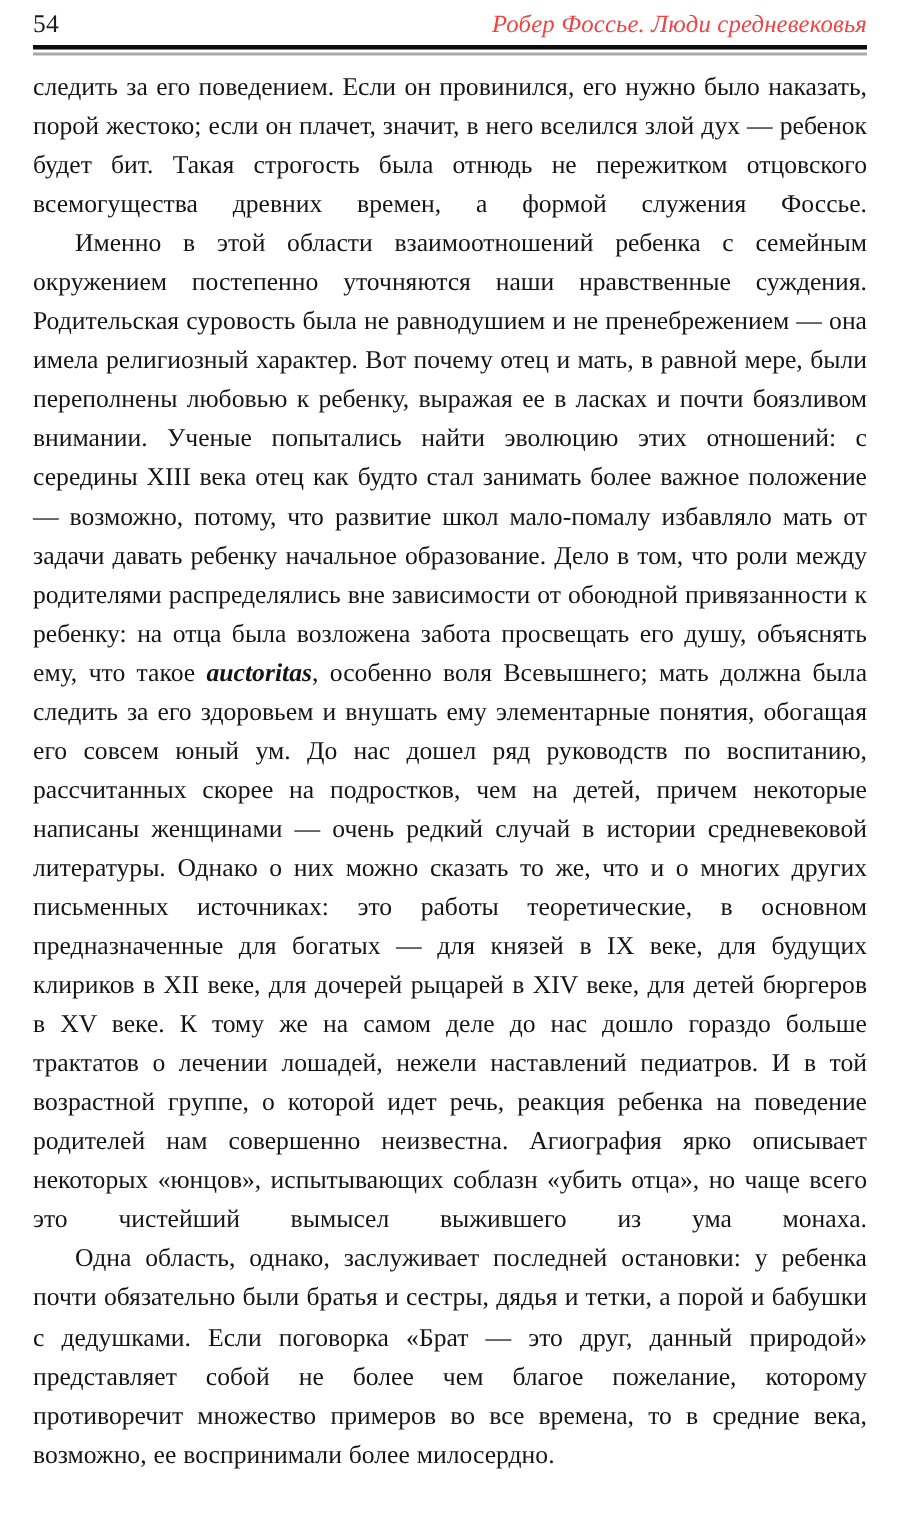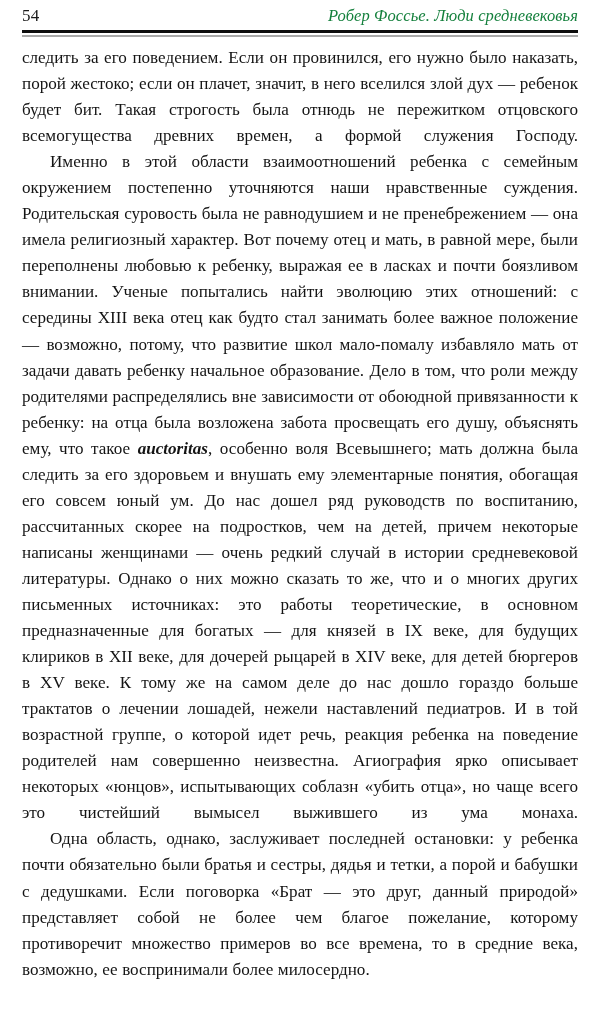--- a/index.html
+++ b/index.html
@@ -36,21 +36,21 @@
   }
   .folio {
     font-size: 17px;
     letter-spacing: 0.2px;
     color: #1a1a1a;
   }
   .running-title {
     font-style: italic;
     font-size: 16.5px;
     letter-spacing: 0.1px;
-    color: #15803d;
+    color: #ef4444;
     white-space: nowrap;
   }
 
   
   .rule-wrap {
     position: absolute;
     top: 30px;
     left: 22px;
     width: 556px;
   }
@@ -103,21 +103,21 @@
     <span class="running-title">Робер Фоссье. Люди средневековья</span>
   </div>
 
   <div class="rule-wrap">
     <div class="rule-thick"></div>
     <div class="rule-thin"></div>
   </div>
 
   <div class="body-text">
 
-    <p class="last-full">следить за его поведением. Если он провинился, его нужно было наказать, порой жестоко; если он плачет, значит, в него вселился злой дух — ребенок будет бит. Такая строгость была отнюдь не пережитком отцовского всемогущества древних времен, а формой служения Господу.</p>
+    <p class="last-full">следить за его поведением. Если он провинился, его нужно было наказать, порой жестоко; если он плачет, значит, в него вселился злой дух — ребенок будет бит. Такая строгость была отнюдь не пережитком отцовского всемогущества древних времен, а формой служения Фоссье.</p>
 
     <p class="indent last-full"><span>Именно в этой области взаимоотношений ребенка с семейным окружением постепенно уточняются наши нравственные суждения. Родительская суровость была не равнодушием и не пренебрежением — она имела религиозный характер. Вот почему отец и мать, в равной мере, были переполнены любовью к ребенку, выражая ее в ласках и почти боязливом внимании. Ученые попытались найти эволюцию этих отношений: с середины XIII века отец как будто стал занимать более важное положение — возможно, потому, что развитие школ мало-помалу избавляло мать от задачи давать ребенку начальное образование. Дело в том, что роли между родителями распределялись вне зависимости от обоюдной привязанности к ребенку: на отца была возложена забота просвещать его душу, объяснять ему, что такое </span><em>auctoritas</em><span>, особенно воля Всевышнего; мать должна была следить за его здоровьем и внушать ему элементарные понятия, обогащая его совсем юный ум. До нас дошел ряд руководств по воспитанию, рассчитанных скорее на подростков, чем на детей, причем некоторые написаны женщинами — очень редкий случай в истории средневековой литературы. Однако о них можно сказать то же, что и о многих других письменных источниках: это работы теоретические, в основном предназначенные для богатых — для князей в IX веке, для будущих клириков в XII веке, для дочерей рыцарей в XIV веке, для детей бюргеров в XV веке. К тому же на самом деле до нас дошло гораздо больше трактатов о лечении лошадей, нежели наставлений педиатров. И в той возрастной группе, о которой идет речь, реакция ребенка на поведение родителей нам совершенно неизвестна. Агиография ярко описывает некоторых «юнцов», испытывающих соблазн «убить отца», но чаще всего это чистейший вымысел выжившего из ума монаха.</span></p>
 
     <p class="indent">Одна область, однако, заслуживает последней остановки: у ребенка почти обязательно были братья и сестры, дядья и тетки, а порой и бабушки с дедушками. Если поговорка «Брат — это друг, данный природой» представляет собой не более чем благое пожелание, которому противоречит множество примеров во все времена, то в средние века, возможно, ее воспринимали более милосердно.</p>
 
   </div>
 
 </div>
 
 </body></html>

